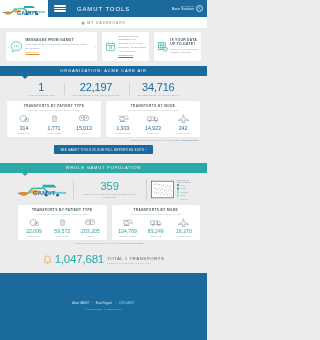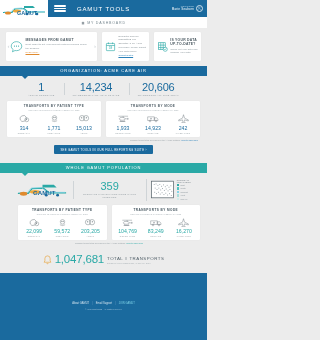--- a/index.html
+++ b/index.html
@@ -220,25 +220,25 @@
     <span class="btxt">ORGANIZATION: ACME CARE AIR</span>
   </div>
 
   <div class="orgwrap">
     <div class="kpi-row">
       <div class="kpi">
         <div class="num">1</div>
         <div class="lab">ACTIVE PROGRAMS</div>
       </div>
       <div class="kpi">
-        <div class="num">14,234</div>
+        <div class="num">22,197</div>
         <div class="lab">TRANSPORTS LAST YEAR TO DATE</div>
       </div>
       <div class="kpi">
-        <div class="num">20,606</div>
+        <div class="num">34,716</div>
         <div class="lab">TRANSPORTS ALL-TIME TOTAL</div>
       </div>
     </div>
 
     <div class="panels">
 
       <div class="panel">
         <div class="panel-h">TRANSPORTS BY PATIENT TYPE</div>
         <div class="panel-sub">ROLLING 12 MONTHS THROUGH FEBRUARY 2022</div>
         <div class="metrics">

